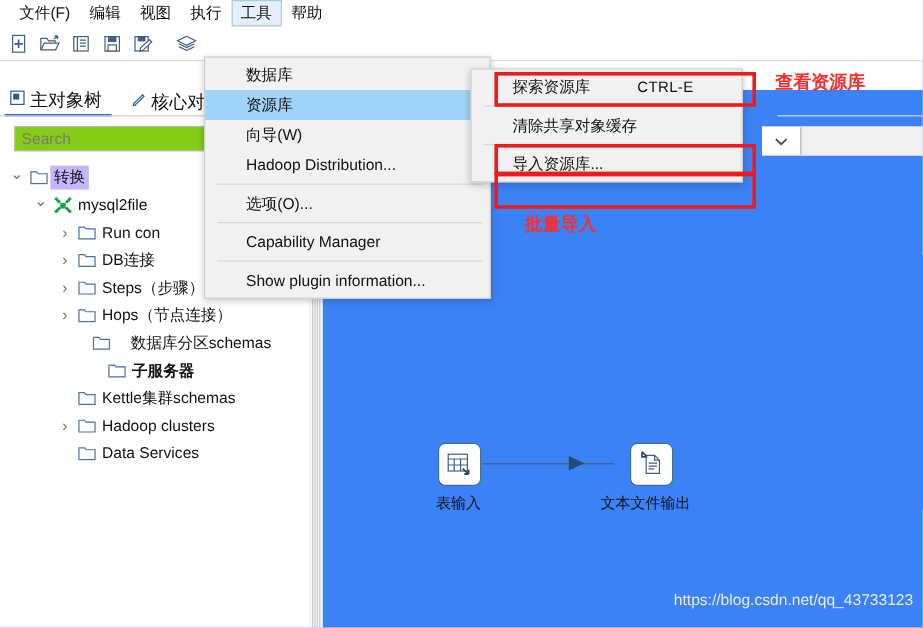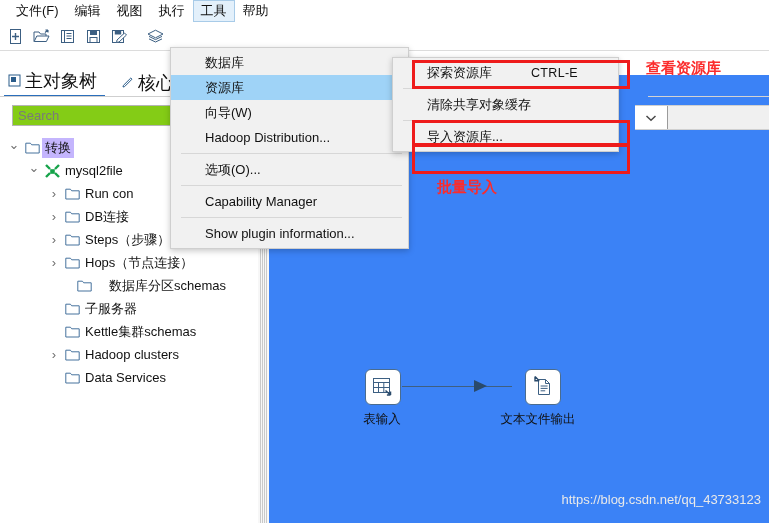--- a/index.html
+++ b/index.html
@@ -34,21 +34,21 @@
   
   .toolbar{height:28px;display:flex;align-items:center;padding-left:4px;gap:4px;background:#fff;
     border-bottom:1px solid #dcdcdc;position:relative;z-index:5;}
   .tbtn{width:22px;height:22px;display:flex;align-items:center;justify-content:center;}
   .tbtn svg{display:block;}
 
   
   .left-panel{position:absolute;left:0;top:75px;width:258px;bottom:0;background:#fff;
      border-right:1px solid #d2d2d2;}
   .tabs{height:22px;display:flex;align-items:flex-end;padding-left:4px;position:relative;}
-  .tab{display:flex;align-items:center;gap:4px;font-size:18px;padding:1px 8px 2px 4px;color:#111;}
+  .tab{display:flex;align-items:center;gap:4px;font-size:15px;padding:1px 8px 2px 4px;color:#111;}
   .tab.sel{border-bottom:2px solid #2a6ebb;}
   .tabsep{width:12px;}
   .tab-underline{position:absolute;left:0;right:0;bottom:0;height:1px;background:#cfcfcf;}
 
   .searchwrap{margin:8px 10px 0 12px;position:relative;}
   .searchbox{width:100%;height:21px;box-sizing:border-box;border:1px solid #b5b5b5;background:#84cc16;
     font-size:13px;padding:0 20px 0 5px;color:#555;font-family:inherit;}
   .searchbox::placeholder{color:#7a7a7a;}
   .search-ico{position:absolute;right:4px;top:3px;color:#b9b9b9;font-size:12px;}
 
@@ -244,21 +244,21 @@
         </div>
         <div class="trow" style="padding-left: 46px; gap: 12px;">
           <span class="twist" style="font-size:13px"></span>
           <span class="ticon">
             <svg width="15" height="13" viewBox="0 0 15 13">
               <path d="M.8 2.2h4.6l1.3 1.6h7.5v8.2H.8z" fill="#fff" stroke="#46729d"></path>
             </svg>
           </span>
           <span class="tlabel">数据库分区schemas</span>
         </div>
-        <div class="trow" style="padding-left: 46px;">
+        <div class="trow" style="padding-left: 71px; font-weight: bold;">
           <span class="twist" style="font-size:13px"></span>
           <span class="ticon">
             <svg width="15" height="13" viewBox="0 0 15 13">
               <path d="M.8 2.2h4.6l1.3 1.6h7.5v8.2H.8z" fill="#fff" stroke="#46729d"></path>
             </svg>
           </span>
           <span class="tlabel">子服务器</span>
         </div>
         <div class="trow" style="padding-left: 46px;">
           <span class="twist" style="font-size:13px"></span>

